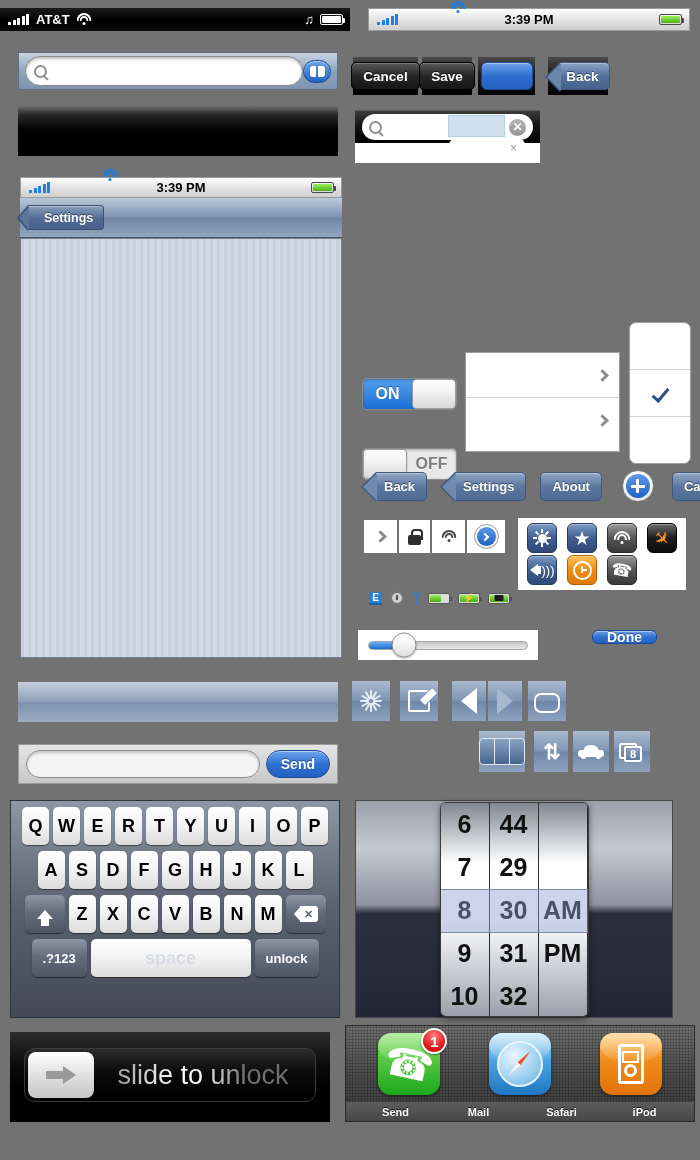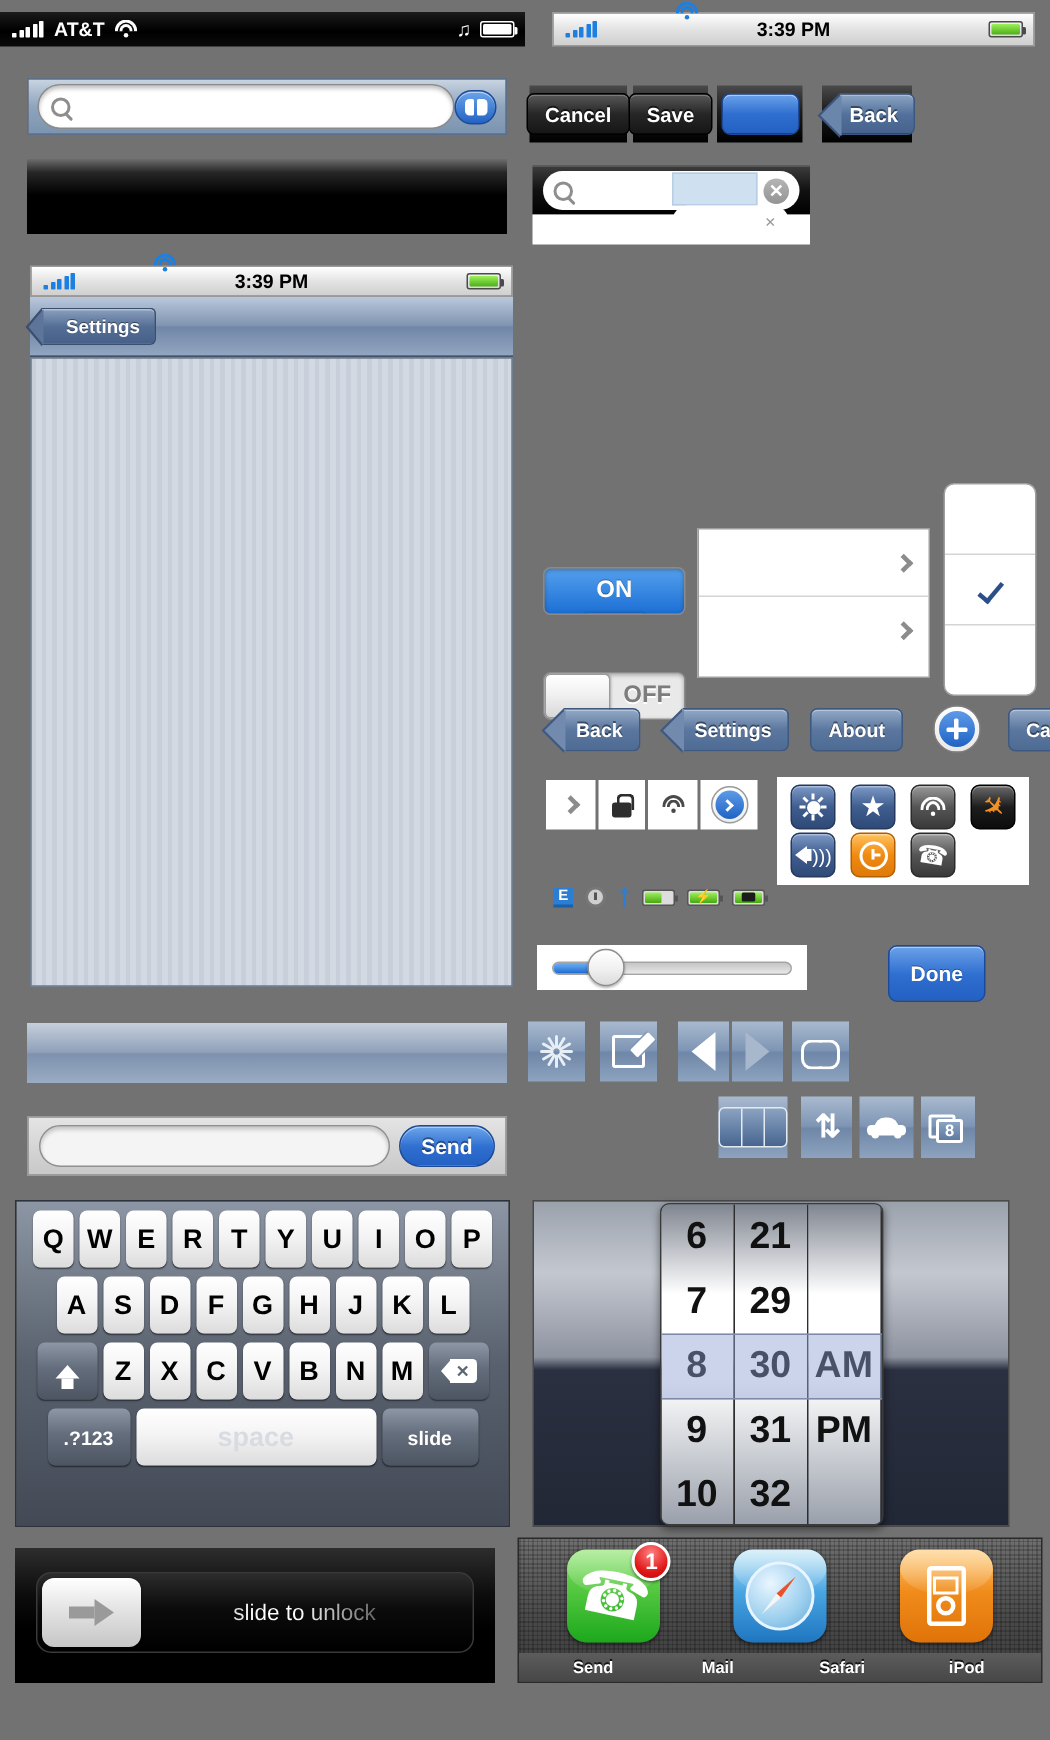--- a/index.html
+++ b/index.html
@@ -180,21 +180,21 @@
     width:95px; height:32px; border-radius:5px; border:1px solid #8a8a8a;
     display:flex; align-items:center; overflow:hidden; position:relative;
     background:#e9e9e9; box-shadow:inset 0 1px 3px rgba(0,0,0,.3);
   }
   .switch .lbl { flex:1; text-align:center; font-size:16px; font-weight:bold;
     line-height:30px; }
   .switch .knob { width:44px; height:30px; border-radius:4px;
     background:linear-gradient(#ffffff,#f0f0f0 48%,#d8d8d8);
     border:1px solid #9b9b9b; flex:none;
     box-shadow:0 0 2px rgba(0,0,0,.25); }
-  .switch.on { background:linear-gradient(#54a0ee,#1c6fd4);flex-direction:column; }
+  .switch.on { background:linear-gradient(#54a0ee,#1c6fd4); }
   .switch.on .lbl { color:#fff; text-shadow:0 -1px 0 rgba(0,0,0,.35); }
   .switch.off .lbl { color:#7d7d7d; text-shadow:0 1px 0 #fff; }
 
   
   .listgrp { background:#fff; border:1px solid #9f9f9f; }
   .listrow { height:45px; display:flex; align-items:center; padding:0 12px;
     border-bottom:1px solid #d4d4d4; }
   .listrow:last-child { border-bottom:none; }
   .chev { margin-left:auto; width:9px; height:9px; border-right:3px solid #8c8c8c;
     border-top:3px solid #8c8c8c; transform:rotate(45deg); flex:none; }
@@ -291,24 +291,24 @@
 
   
   .sliderbox { background:#fff; display:flex; align-items:center; padding:0 10px; }
   .track { flex:1; height:9px; border-radius:5px; background:linear-gradient(#c4c4c4,#e8e8e8);
     border:1px solid #a5a5a5; position:relative; }
   .track .fill { position:absolute; left:0; top:0; bottom:0; border-radius:5px 0 0 5px;
     background:linear-gradient(#6fb0f5,#1d6ad2); }
   .knobcirc { position:absolute; width:25px; height:25px; border-radius:50%;
     background:linear-gradient(#ffffff,#f2f2f2 50%,#dcdcdc); border:1px solid #8d8d8d;
     top:50%; transform:translate(-50%,-50%); box-shadow:0 1px 2px rgba(0,0,0,.35); }
-  .donebtn { color:#fff; font-size:14px; font-weight:bold; height:24px;
+  .donebtn { color:#fff; font-size:14px; font-weight:bold; height:14px;
     background:linear-gradient(#6ca2ea,#2f6fd0 52%,#2360c2);
     border:1px solid #1a4a99; border-radius:6px;
-    display:flex; align-items:center; padding:18px 14px;
+    display:flex; align-items:center; padding:4px 14px;
     text-shadow:0 -1px 0 rgba(0,0,0,.4);
     box-shadow:inset 0 1px 0 rgba(255,255,255,.45); }
 
   
   .tbtn { background:linear-gradient(#a9bacf,#7e95b4 48%,#6f87a8 52%,#8da3bf);
     display:flex; align-items:center; justify-content:center; }
   .spinner { width:22px; height:22px; position:relative; }
   .spinner i { position:absolute; left:50%; top:50%; width:2px; height:9px;
     margin:-11px 0 0 -1px; transform-origin:1px 11px; background:#e8eef6; border-radius:1px; }
   .compose { width:22px; height:22px; border:2.5px solid #fff; border-radius:2px; position:relative; }
@@ -376,21 +376,21 @@
   .unlocktrack { height:54px; border-radius:10px; background:linear-gradient(#2c2c2c,#0b0b0b 45%,#000);
     border:1px solid #3a3a3a; display:flex; align-items:center; padding:3px; position:relative; }
   .unlockknob { width:66px; height:46px; border-radius:8px;
     background:linear-gradient(#ffffff,#e2e2e2 48%,#c6c6c6);
     display:flex; align-items:center; justify-content:center; flex:none;
     box-shadow:0 1px 2px rgba(0,0,0,.6); }
   .arrowglyph { width:30px; height:18px; position:relative; }
   .arrowglyph .stem { position:absolute; left:0; top:5px; width:17px; height:8px; background:#9a9a9a; }
   .arrowglyph .head { position:absolute; right:0; top:0;
     border-top:9px solid transparent; border-bottom:9px solid transparent; border-left:13px solid #9a9a9a; }
-  .unlocktext { flex:1; text-align:center; font-size:15px; color:#8c8c8c;
+  .unlocktext { flex:1; text-align:center; font-size:27px; color:#8c8c8c;
     background:linear-gradient(90deg,#7a7a7a 0%,#ffffff 38%,#ffffff 48%,#6e6e6e 70%,#6e6e6e 100%);
     -webkit-background-clip:text; background-clip:text; -webkit-text-fill-color:transparent; }
 
   
   .pickerbg { background:linear-gradient(#9ba1ab 0%,#c3c8d0 22%,#8e93a0 48%,#2b3040 52%,#222736 100%);
     border:1px solid #4a4a4a; display:flex; align-items:center; justify-content:center; }
   .pickerwheels { display:flex; border-radius:6px; overflow:hidden; position:relative;
     border:1px solid #3a3a3a; box-shadow:0 2px 6px rgba(0,0,0,.5); }
   .wheel { width:49px; background:linear-gradient(#808691 0%,#ffffff 28%,#ffffff 55%,#9aa0ab 100%);
     border-right:1px solid #2e2e2e; }
@@ -567,21 +567,21 @@
     <div class="key">M</div>
     <div class="key dark del">
       <span class="delglyph">
           <span class="bx">✕</span>
         </span>
     </div>
   </div>
   <div class="kbrow">
     <div class="key dark num">.?123</div>
     <div class="key space">space</div>
-    <div class="key dark ret">slide</div>
+    <div class="key dark ret">unlock</div>
   </div>
 </div>
 
 <div class="abs unlockwrap" style="left:10px;top:1032px;width:320px;height:90px;">
   <div class="unlocktrack" style="margin:16px 14px;">
     <div class="unlockknob">
       <span class="arrowglyph">
           <span class="stem"></span>
           <span class="head"></span>
         </span>
@@ -825,21 +825,21 @@
 <div class="abs pickerbg" style="left:355px;top:800px;width:318px;height:218px;">
   <div class="pickerwheels" style="height:215px;">
     <div class="wheel">
       <div class="wcell">6</div>
       <div class="wcell">7</div>
       <div class="wcell">8</div>
       <div class="wcell">9</div>
       <div class="wcell">10</div>
     </div>
     <div class="wheel">
-      <div class="wcell">21</div>
+      <div class="wcell">44</div>
       <div class="wcell">29</div>
       <div class="wcell">30</div>
       <div class="wcell">31</div>
       <div class="wcell">32</div>
     </div>
     <div class="wheel">
       <div class="wcell"></div>
       <div class="wcell"></div>
       <div class="wcell">AM</div>
       <div class="wcell">PM</div>

